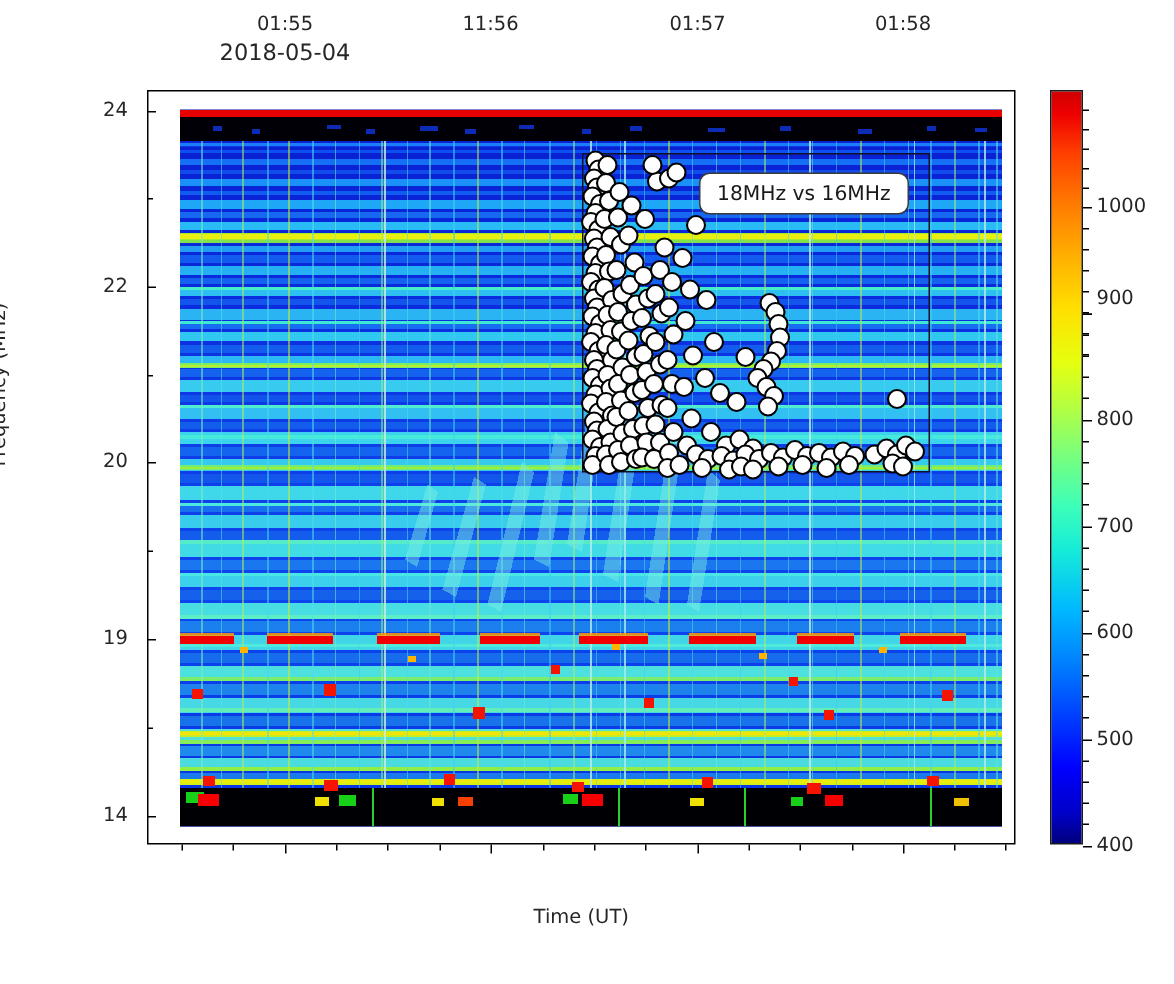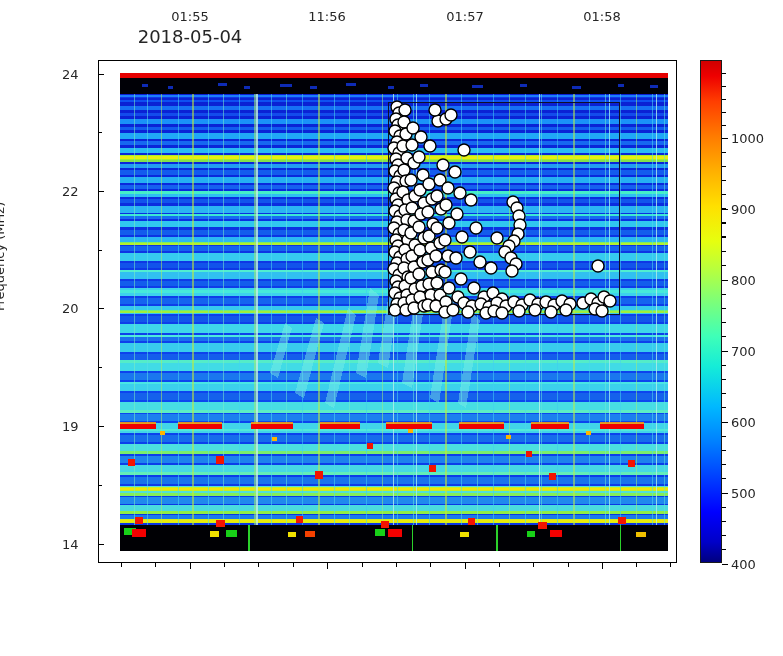--- a/index.html
+++ b/index.html
@@ -62,21 +62,21 @@
   .ytick-major, .ytick-minor {
     position: absolute;
     background: #000000;
     left: 0;
   }
   .ytick-major { width: 6px; height: 1.2px; }
   .ytick-minor { width: 3.5px; height: 1.2px; }
   .ytick-label {
     position: absolute;
     right: 0;
-    text-align: left;
+    text-align: center;
     font-size: 13px;
     color: #262626;
     transform: translateY(-50%);
     white-space: nowrap;
   }
   #ylabel {
     position: absolute;
     left: -8px;
     top: 311px;
     transform: rotate(-90deg);
@@ -98,21 +98,21 @@
     position: absolute;
     top: 9px;
     font-size: 13px;
     color: #262626;
     transform: translateX(-50%);
     white-space: nowrap;
   }
   #xdate {
     position: absolute;
     top: 26px;
-    font-size: 18px;
+    font-size: 15px;
     color: #262626;
     transform: translateX(-50%);
     white-space: nowrap;
   }
   #xlabel {
     position: absolute;
     left: 98px;
     top: 604px;
     width: 579px;
     text-align: center;
@@ -656,20 +656,21 @@
       <circle cx="435" cy="110" r="6"></circle>
         <circle cx="451" cy="115" r="6"></circle>
       <circle cx="464" cy="150" r="6"></circle>
         <circle cx="497" cy="238" r="6"></circle>
       <circle cx="598" cy="266" r="6"></circle>
         <circle cx="491" cy="268" r="6"></circle>
       <circle cx="443" cy="165" r="6"></circle>
     </g>
   </svg>
 
+  <div id="annotation-box">18MHz vs 16MHz</div>
 
   <div>
     <div class="ytick-major" style="left:98px; top:74px;"></div>
     <div class="ytick-label" style="left:62px; top:74px; width:30px;">24</div>
     <div class="ytick-minor" style="left:98px; top:132px;"></div>
     <div class="ytick-major" style="left:98px; top:191px;"></div>
     <div class="ytick-label" style="left:62px; top:191px; width:30px;">22</div>
     <div class="ytick-minor" style="left:98px; top:250px;"></div>
     <div class="ytick-major" style="left:98px; top:308px;"></div>
     <div class="ytick-label" style="left:62px; top:308px; width:30px;">20</div>
@@ -699,41 +700,42 @@
     <div class="xtick-label" style="left:465px;">01:57</div>
     <div class="xtick-minor" style="left:499px; top:563px;"></div>
     <div class="xtick-minor" style="left:533px; top:563px;"></div>
     <div class="xtick-minor" style="left:568px; top:563px;"></div>
     <div class="xtick-major" style="left:602px; top:563px;"></div>
     <div class="xtick-label" style="left:602px;">01:58</div>
     <div class="xtick-minor" style="left:636px; top:563px;"></div>
     <div class="xtick-minor" style="left:670px; top:563px;"></div>
   </div>
 
+  <div id="xlabel">Time (UT)</div>
 
   <div id="colorbar-wrap">
     <div id="colorbar-gradient"></div>
 
     <div class="cbtick-minor" style="top:13px;"></div>
     <div class="cbtick-minor" style="top:26px;"></div>
     <div class="cbtick-minor" style="top:39px;"></div>
     <div class="cbtick-minor" style="top:52px;"></div>
     <div class="cbtick-minor" style="top:65px;"></div>
     <div class="cbtick-major" style="top:78px;"></div>
     <div class="cbtick-label" style="top:78px;">1000</div>
     <div class="cbtick-minor" style="top:92px;"></div>
     <div class="cbtick-minor" style="top:106px;"></div>
     <div class="cbtick-minor" style="top:120px;"></div>
     <div class="cbtick-minor" style="top:134px;"></div>
     <div class="cbtick-minor" style="top:148px;"></div>
     <div class="cbtick-major" style="top:149px;"></div>
     <div class="cbtick-minor" style="top:162px;"></div>
     <div class="cbtick-minor" style="top:176px;"></div>
     <div class="cbtick-major" style="top:149px;"></div>
-    <div class="cbtick-label" style="top:149px;">900</div>
+    <div class="cbtick-label" style="top:139px;">900</div>
     <div class="cbtick-minor" style="top:163px;"></div>
     <div class="cbtick-minor" style="top:177px;"></div>
     <div class="cbtick-minor" style="top:191px;"></div>
     <div class="cbtick-minor" style="top:205px;"></div>
     <div class="cbtick-major" style="top:220px;"></div>
     <div class="cbtick-label" style="top:220px;">800</div>
     <div class="cbtick-minor" style="top:234px;"></div>
     <div class="cbtick-minor" style="top:248px;"></div>
     <div class="cbtick-minor" style="top:262px;"></div>
     <div class="cbtick-minor" style="top:276px;"></div>

